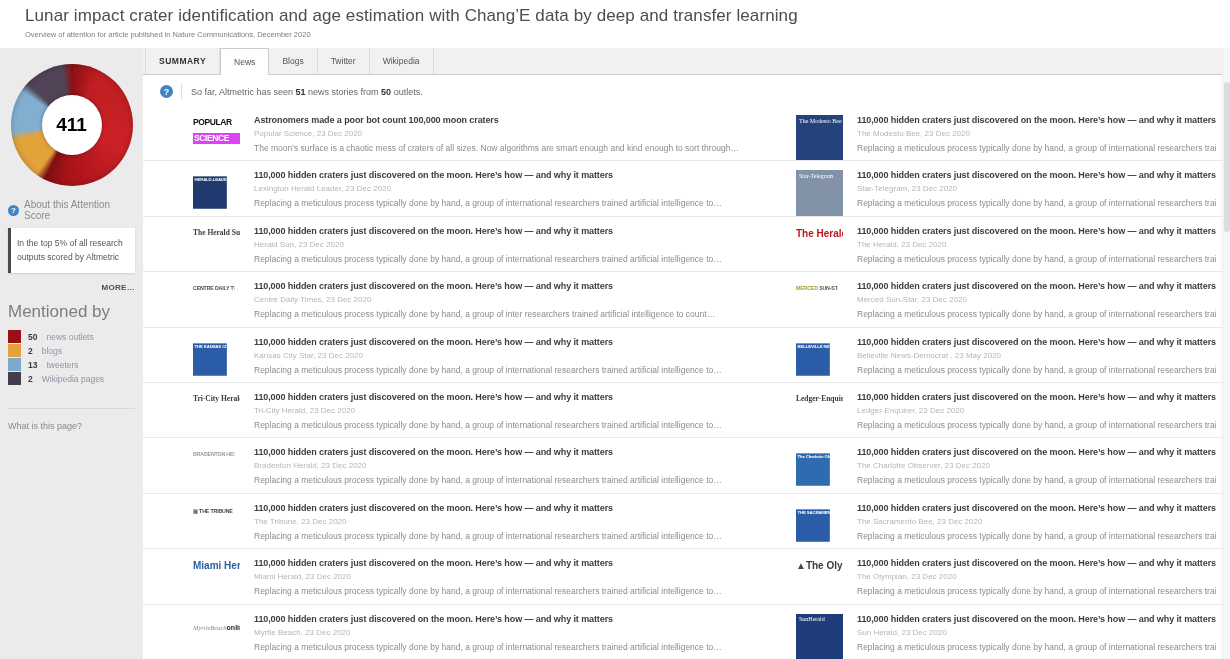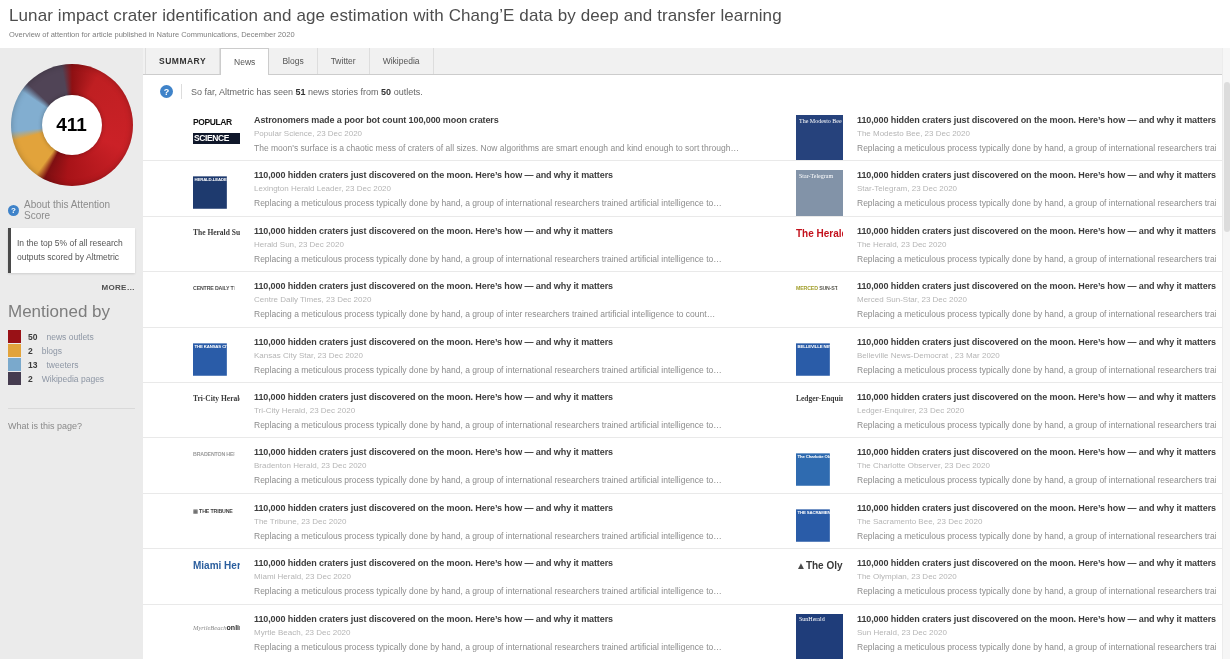--- a/index.html
+++ b/index.html
@@ -1,20 +1,20 @@
 <!DOCTYPE html>
 <html><head>
 <meta charset="utf-8">
 <style>
   * { margin:0; padding:0; box-sizing:border-box; }
   html,body { width:1230px; height:659px; overflow:hidden; }
   body { font-family:"Liberation Sans", sans-serif; background:#fff; position:relative; color:#444; }
 
   
-  .header { position:absolute; top:0; left:0; width:1230px; height:48px; background:#fff; padding:6px 0 0 9px; z-index:2; }
+  .header { position:absolute; top:0; left:0; width:1230px; height:48px; background:#fff; padding:6px 0 0 25px; z-index:2; }
   .page-title { font-size:17px; font-weight:400; color:#4d4d4d; letter-spacing:.1px; }
   .page-subtitle { font-size:7.5px; color:#7d7d7d; margin-top:4px; }
 
   
   .sidebar { position:absolute; top:48px; left:0; width:143px; height:611px; background:#ebebeb; padding:14px 8px 0 8px; }
   .donut-wrap { width:122px; height:122px; margin:2px auto 0; position:relative; }
   .donut { width:122px; height:122px; border-radius:50%;
     background:conic-gradient(from 0deg,
       #8e1013 0deg, #bf1f22 28deg, #cb2127 115deg, #a81318 185deg, #7f0f12 207deg,
       #e2a33b 216deg, #e2a33b 255deg,
@@ -58,21 +58,21 @@
   .news-cell { display:flex; overflow:hidden; padding-right:14px;margin-left:33px; }
   .cell-left { padding-left:17px; }
   .logo-box { width:47px; flex:0 0 47px; margin-right:14px; padding-top:2px; overflow:hidden; }
   .story-text { flex:1; overflow:hidden; }
   .story-title { font-size:9px; font-weight:bold; color:#3d3d3d; letter-spacing:-.1px; white-space:nowrap; overflow:hidden; cursor:pointer; }
   .story-source { font-size:8px; color:#b5b5b5; margin-top:4px; white-space:nowrap; overflow:hidden; }
   .story-excerpt { font-size:8.5px; color:#8c8c8c; margin-top:5px; white-space:nowrap; overflow:hidden; }
 
   
   .logo-popsci .seg1 { display:block; font-weight:900; font-size:8.5px; color:#111; letter-spacing:-.4px; }
-  .logo-popsci .seg2 { display:inline-block; font-weight:900; font-size:8.5px; color:#fff; background:#0f172a; padding:0 13px 1px 1px; letter-spacing:-.4px; }
+  .logo-popsci .seg2 { display:inline-block; font-weight:900; font-size:8.5px; color:#fff; background:#d946ef; padding:0 13px 1px 1px; letter-spacing:-.4px; }
   .logo-boxed { font-family:"Liberation Serif", serif; color:#fff; font-size:6px; padding:2.5px 3px; display:inline-block; white-space:nowrap; max-width:47px; }
   .logo-boxed-sm { color:#fff; font-size:6px; transform:scale(.72); transform-origin:0 50%; padding:2px 2px; display:inline-block; white-space:nowrap; font-weight:bold; letter-spacing:-.2px; }
   .logo-blackletter { font-family:"Liberation Serif", serif; font-weight:bold; font-size:7.5px; color:#3a3a3a; white-space:nowrap; }
   .logo-serif { font-family:Liberation Sans, sans-serif; font-weight:bold; font-size:10px; white-space:nowrap; }
   .logo-caps { font-size:6px; font-weight:bold; letter-spacing:-.2px; white-space:nowrap; transform:scale(.88); transform-origin:0 50%; color:#4c4c4c; }
   .logo-script .seg1 { font-family:"Liberation Serif", serif; font-style:italic; font-size:6.5px; color:#8a8a8a; }
   .logo-script .seg2 { font-weight:bold; font-size:7px; color:#2b2b2b; }
 
   
   .scrollbar { position:absolute; top:48px; right:0; width:8px; height:611px; background:#f6f6f6; border-left:1px solid #ececec; }
@@ -218,21 +218,21 @@
       <div class="story-text">
         <div class="story-title">110,000 hidden craters just discovered on the moon. Here’s how — and why it matters</div>
         <div class="story-source">Kansas City Star, 23 Dec 2020</div>
         <div class="story-excerpt">Replacing a meticulous process typically done by hand, a group of international researchers trained artificial intelligence to…</div>
       </div>
     </div>
     <div class="news-cell cell-right">
       <div class="logo-box logo-boxed-sm" style="background: rgb(42, 92, 168);"><span class="seg1">BELLEVILLE NEWS-DEMOCRAT</span></div>
       <div class="story-text">
         <div class="story-title">110,000 hidden craters just discovered on the moon. Here’s how — and why it matters</div>
-        <div class="story-source">Belleville News-Democrat , 23 Mar 2020</div>
+        <div class="story-source">Belleville News-Democrat , 23 May 2020</div>
         <div class="story-excerpt">Replacing a meticulous process typically done by hand, a group of international researchers trained artificial intelligence to…</div>
       </div>
     </div>
   </div>
       <div class="news-row">
     <div class="news-cell cell-left">
       <div class="logo-box logo-blackletter"><span class="seg1">Tri-City Herald</span></div>
       <div class="story-text">
         <div class="story-title">110,000 hidden craters just discovered on the moon. Here’s how — and why it matters</div>
         <div class="story-source">Tri-City Herald, 23 Dec 2020</div>

